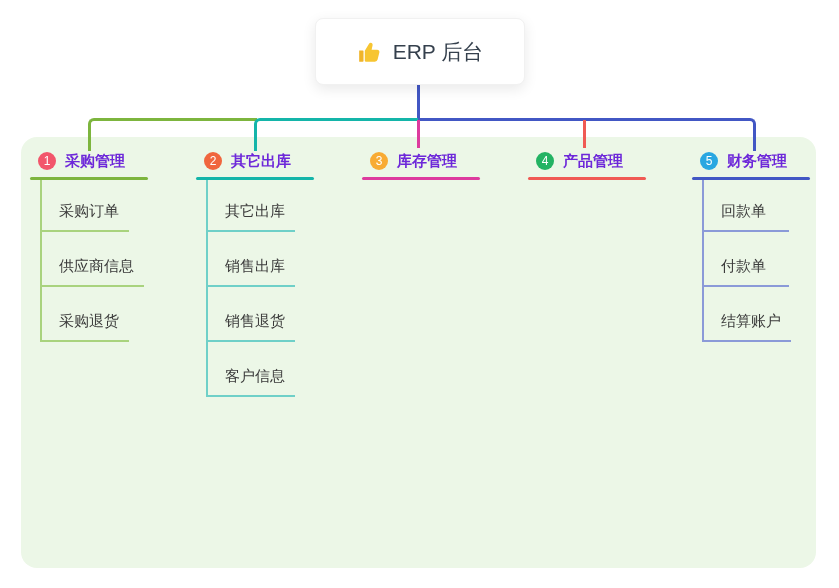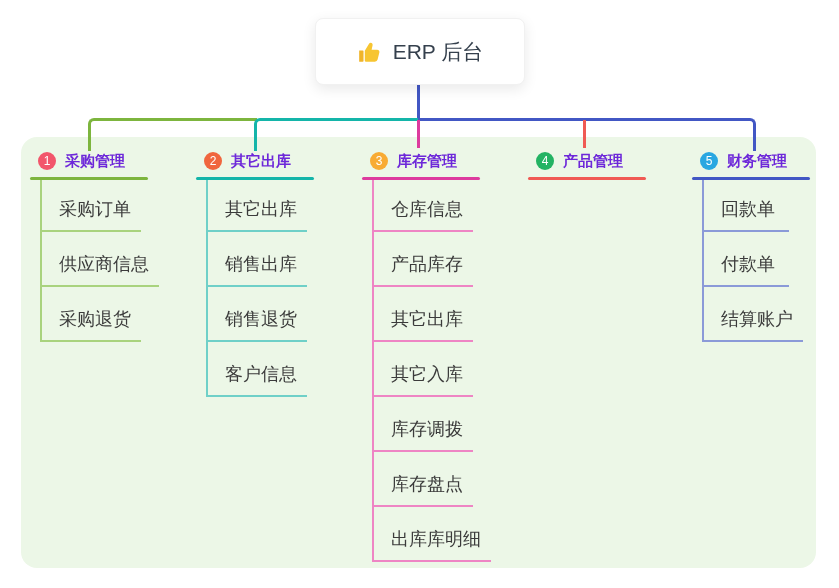--- a/index.html
+++ b/index.html
@@ -40,21 +40,21 @@
     color:#fff;font-size:12px;line-height:18px;text-align:center;flex:0 0 auto;font-weight:500;
   }
   .branch-title{font-size:15px;font-weight:600;color:#6d28d9;white-space:nowrap;}
   .branch-underline{width:118px;height:3px;background:var(--main);border-radius:2px;margin-top:3px;}
   .branch-children{margin-left:10px;border-left:2px solid var(--light);width:max-content;}
   .child{height:55px;display:flex;align-items:flex-end;cursor:pointer;}
   .child:first-child{height:52px;}
   .child-label{
     border-bottom:2px solid var(--light);
     padding:0 10px 9px 17px;min-width:58px;
-    font-size:18px;color:#3b3b3b;white-space:nowrap;
+    font-size:15px;color:#3b3b3b;white-space:nowrap;
   }
 </style>
 </head>
 <body>
 
 <div class="panel"></div>
 
 <div class="line stem"></div>
 <div class="line bus-green"></div>
 <div class="line bus-teal"></div>
@@ -111,43 +111,20 @@
     <span class="child-label">客户信息</span>
   </div>
       </div>
   </div>
     <div class="branch" style="left: 362px; --main: #dd3b9e; --light: #ee85c4; --badge: #f8ab33;">
     <div class="branch-header">
       <span class="badge">3</span>
       <span class="branch-title">库存管理</span>
     </div>
     <div class="branch-underline"></div>
-    <div class="branch-children">
-        <div class="child">
-    <span class="child-label">仓库信息</span>
-  </div>
-        <div class="child">
-    <span class="child-label">产品库存</span>
-  </div>
-        <div class="child">
-    <span class="child-label">其它出库</span>
-  </div>
-        <div class="child">
-    <span class="child-label">其它入库</span>
-  </div>
-        <div class="child">
-    <span class="child-label">库存调拨</span>
-  </div>
-        <div class="child">
-    <span class="child-label">库存盘点</span>
-  </div>
-        <div class="child">
-    <span class="child-label">出库库明细</span>
-  </div>
-      </div>
   </div>
     <div class="branch" style="left: 528px; --main: #f05a54; --light: #f79d99; --badge: #23b363;">
     <div class="branch-header">
       <span class="badge">4</span>
       <span class="branch-title">产品管理</span>
     </div>
     <div class="branch-underline"></div>
   </div>
     <div class="branch" style="left: 692px; --main: #4257c4; --light: #8b9ad8; --badge: #29a7e1;">
     <div class="branch-header">

